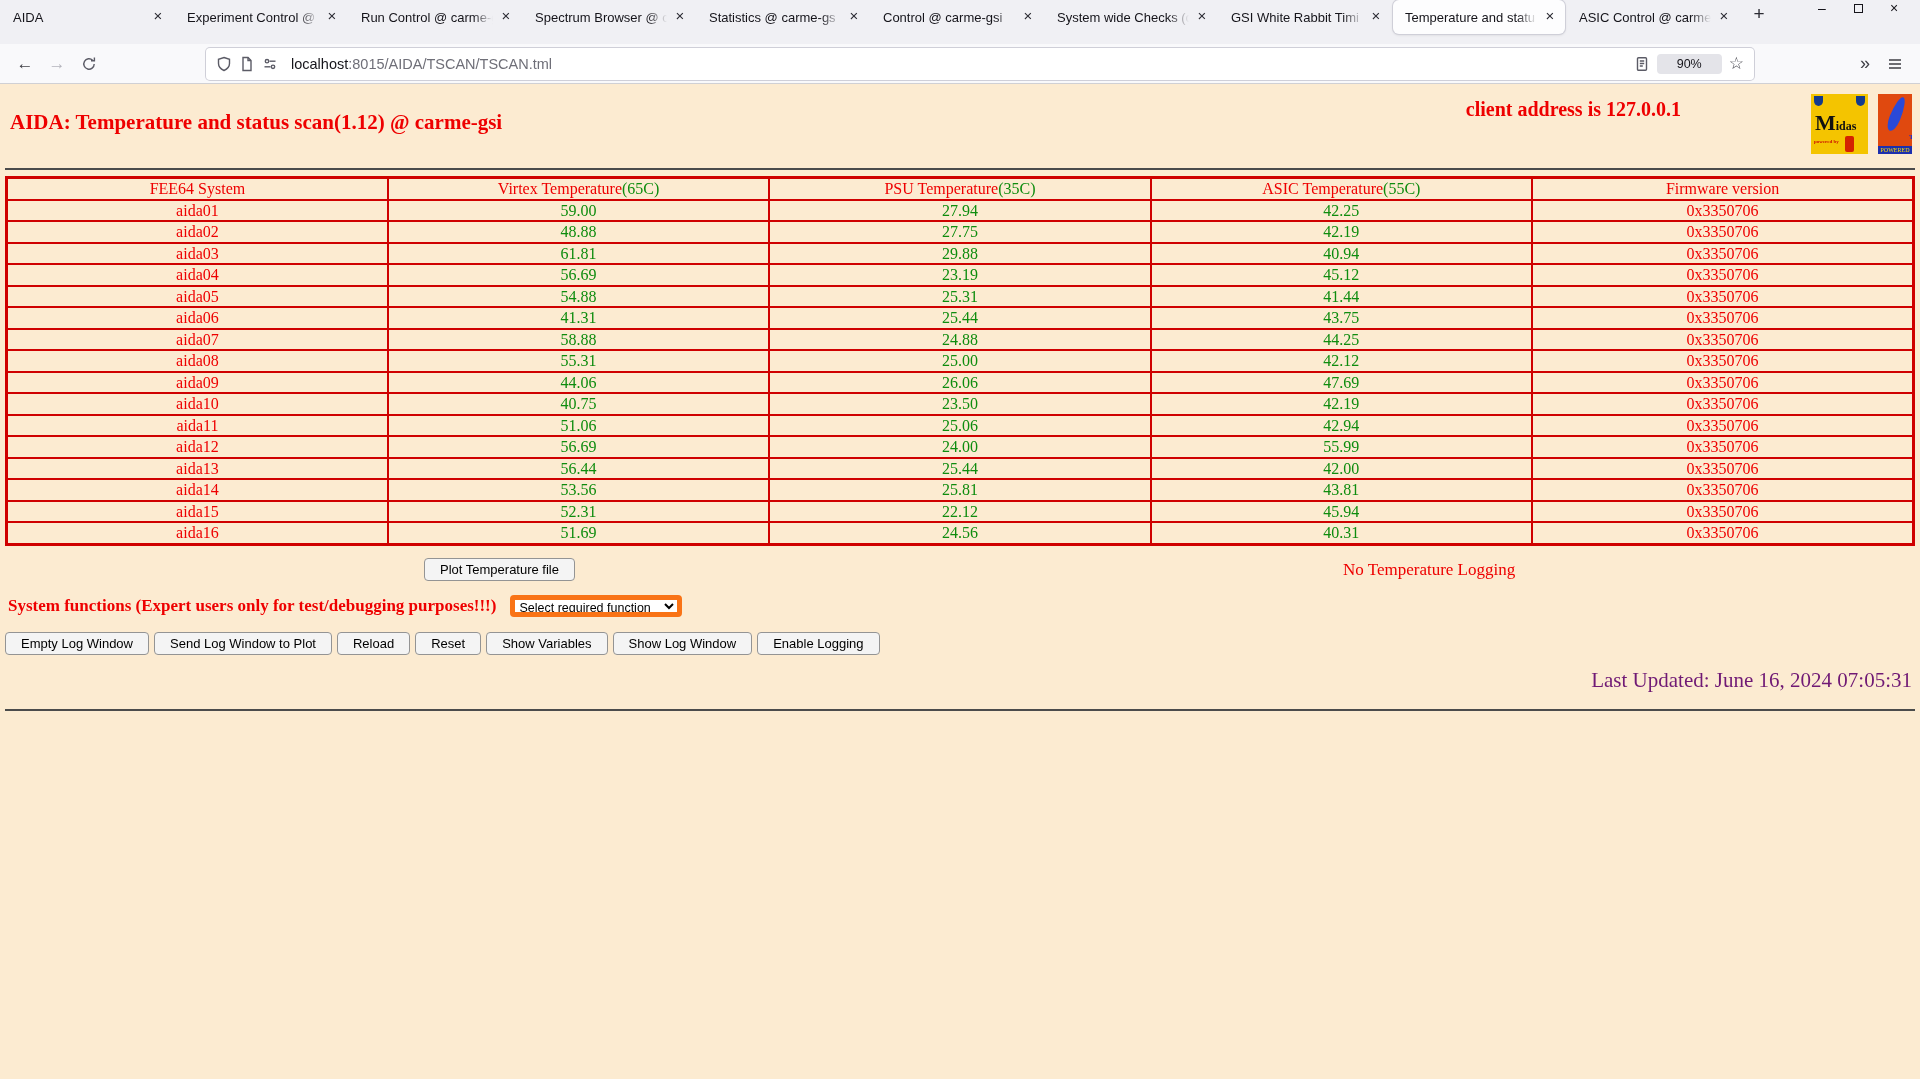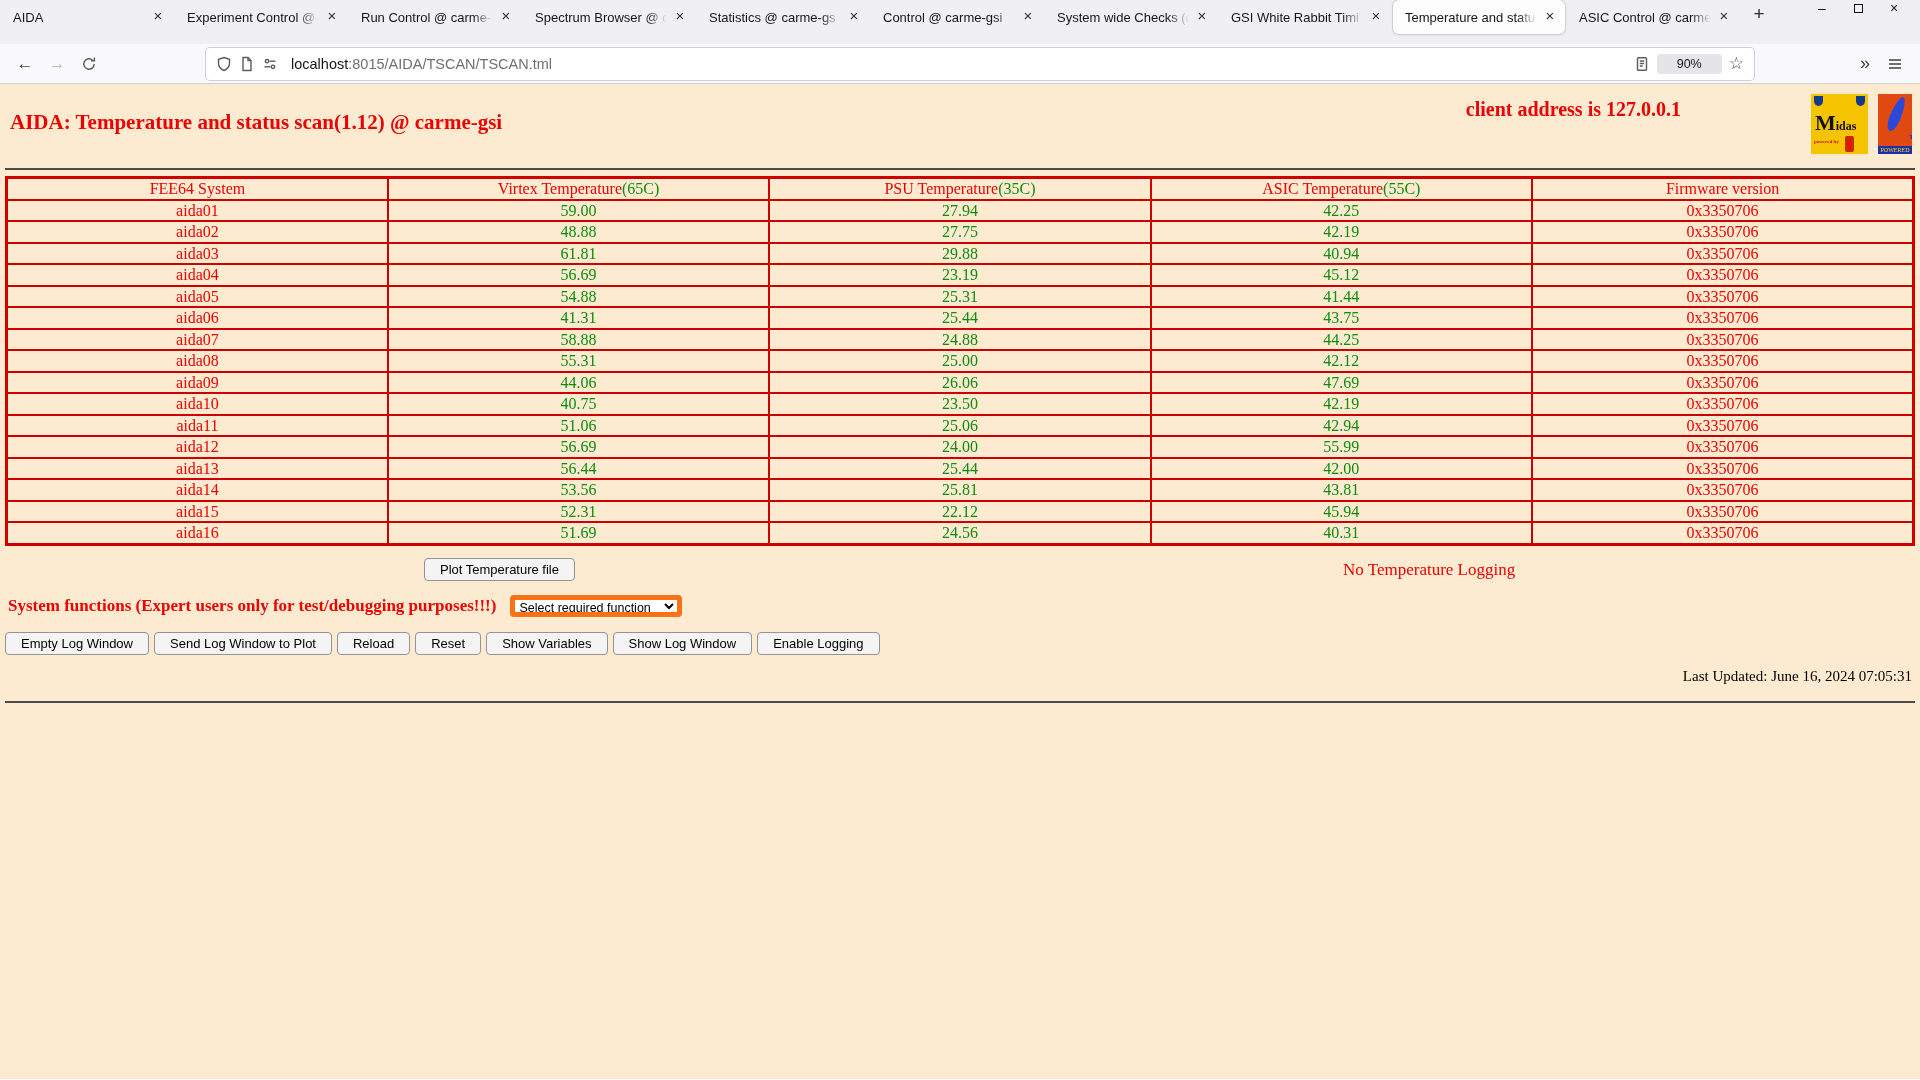--- a/index.html
+++ b/index.html
@@ -72,21 +72,21 @@
   .plot-btn { position:absolute; left:424px; top:0; }
   .nolog { position:absolute; left:1343px; top:2px; color:#ee0000; font-size:17px; }
 
   .ui-btn { font-family:"Liberation Sans","DejaVu Sans",sans-serif; font-size:13px; background:#f4f4f4;
              border:1px solid #949494; border-radius:4px; padding:3px 15px; color:#000; }
   .sysrow { display:flex; align-items:center; margin:9px 0 0 8px; gap:14px; }
   .syslabel { color:#ee0000; font-weight:bold; font-size:17px; }
   .fn-select { font-family:"Liberation Sans","DejaVu Sans",sans-serif; font-size:12.5px; height:22px;
              border:5px solid #f97316; border-radius:4px; background:#fff; width:172px; }
   .btnrow { display:flex; gap:5px; margin:15px 0 0 5px; }
-  .lastupd { text-align:right; color:#000000; font-size:15px; margin:13px 8px 16px 0; }
+  .lastupd { text-align:right; color:#701a75; font-size:21px; margin:13px 8px 16px 0; }
 
   svg.gicon { stroke:#5b5b66; fill:none; stroke-width:1.4; }
 </style>
 </head>
 <body>
 
 <div>
 
   <div class="tabbar">
     <div style="display:flex;">

